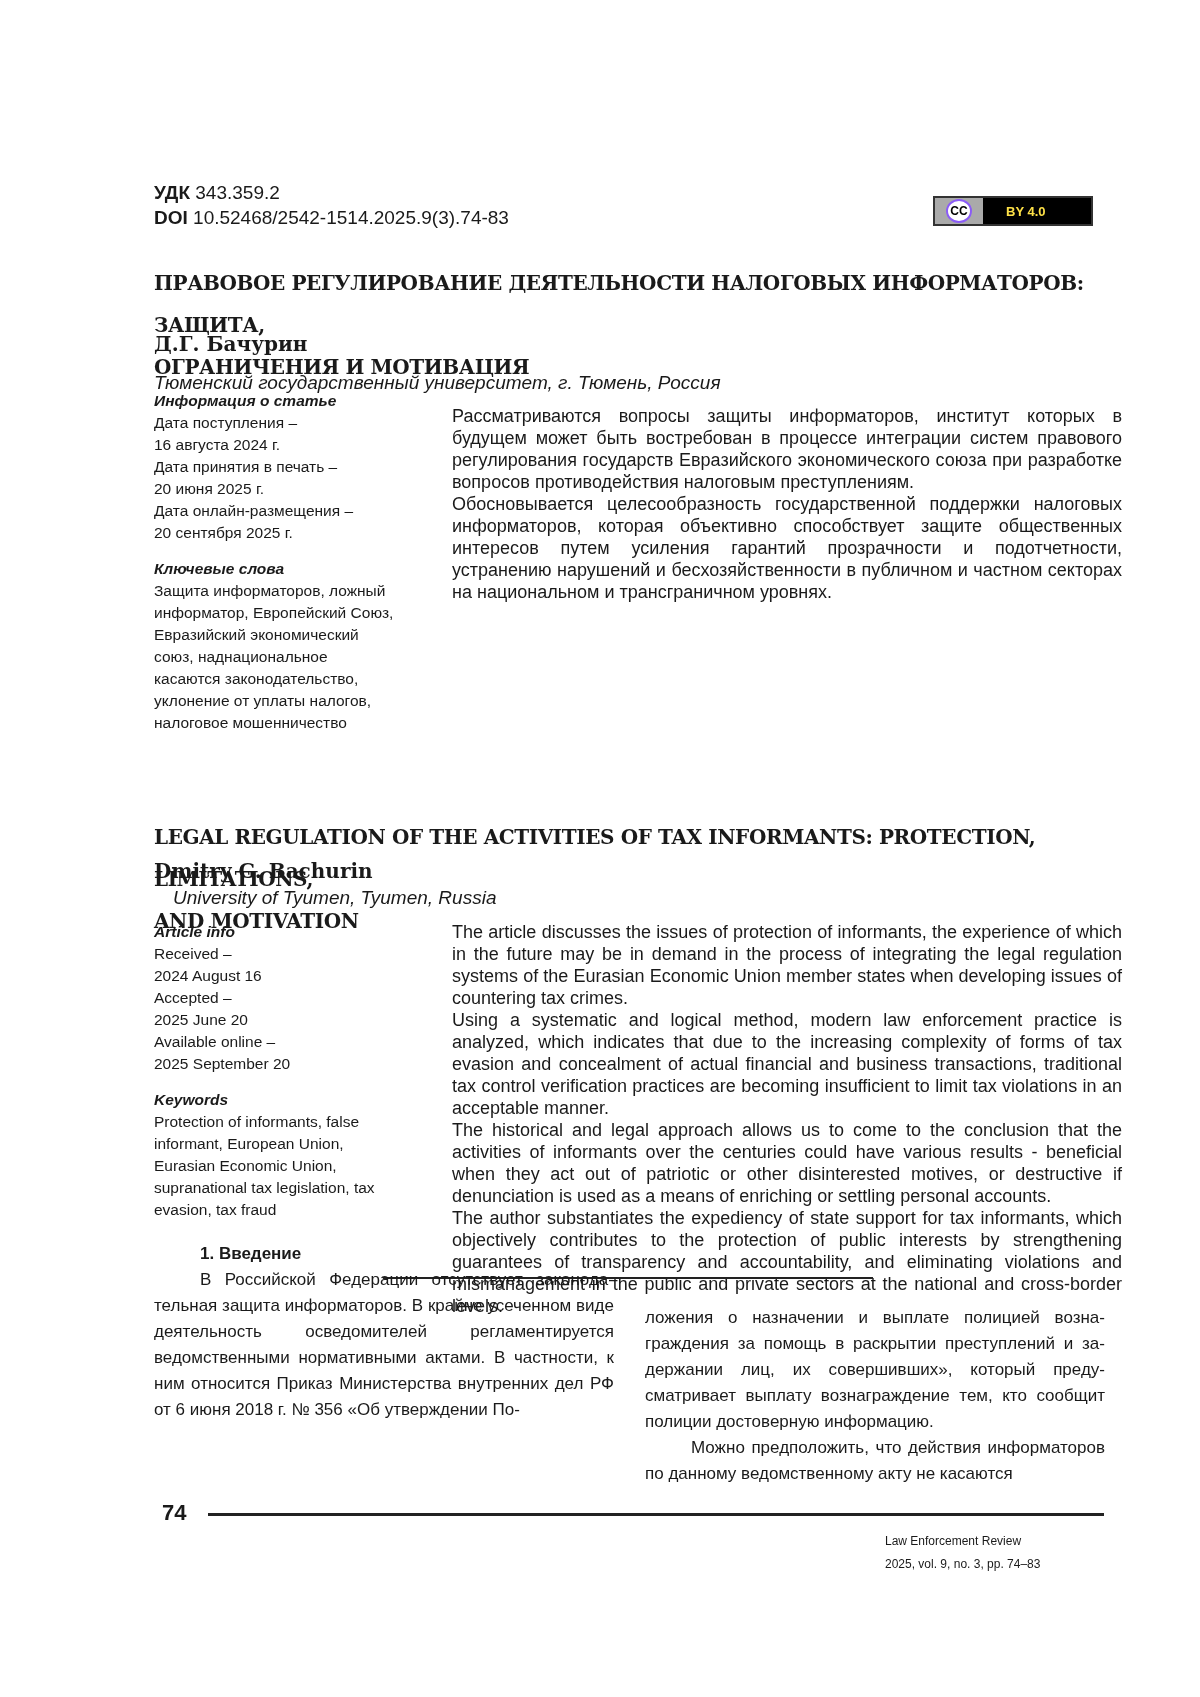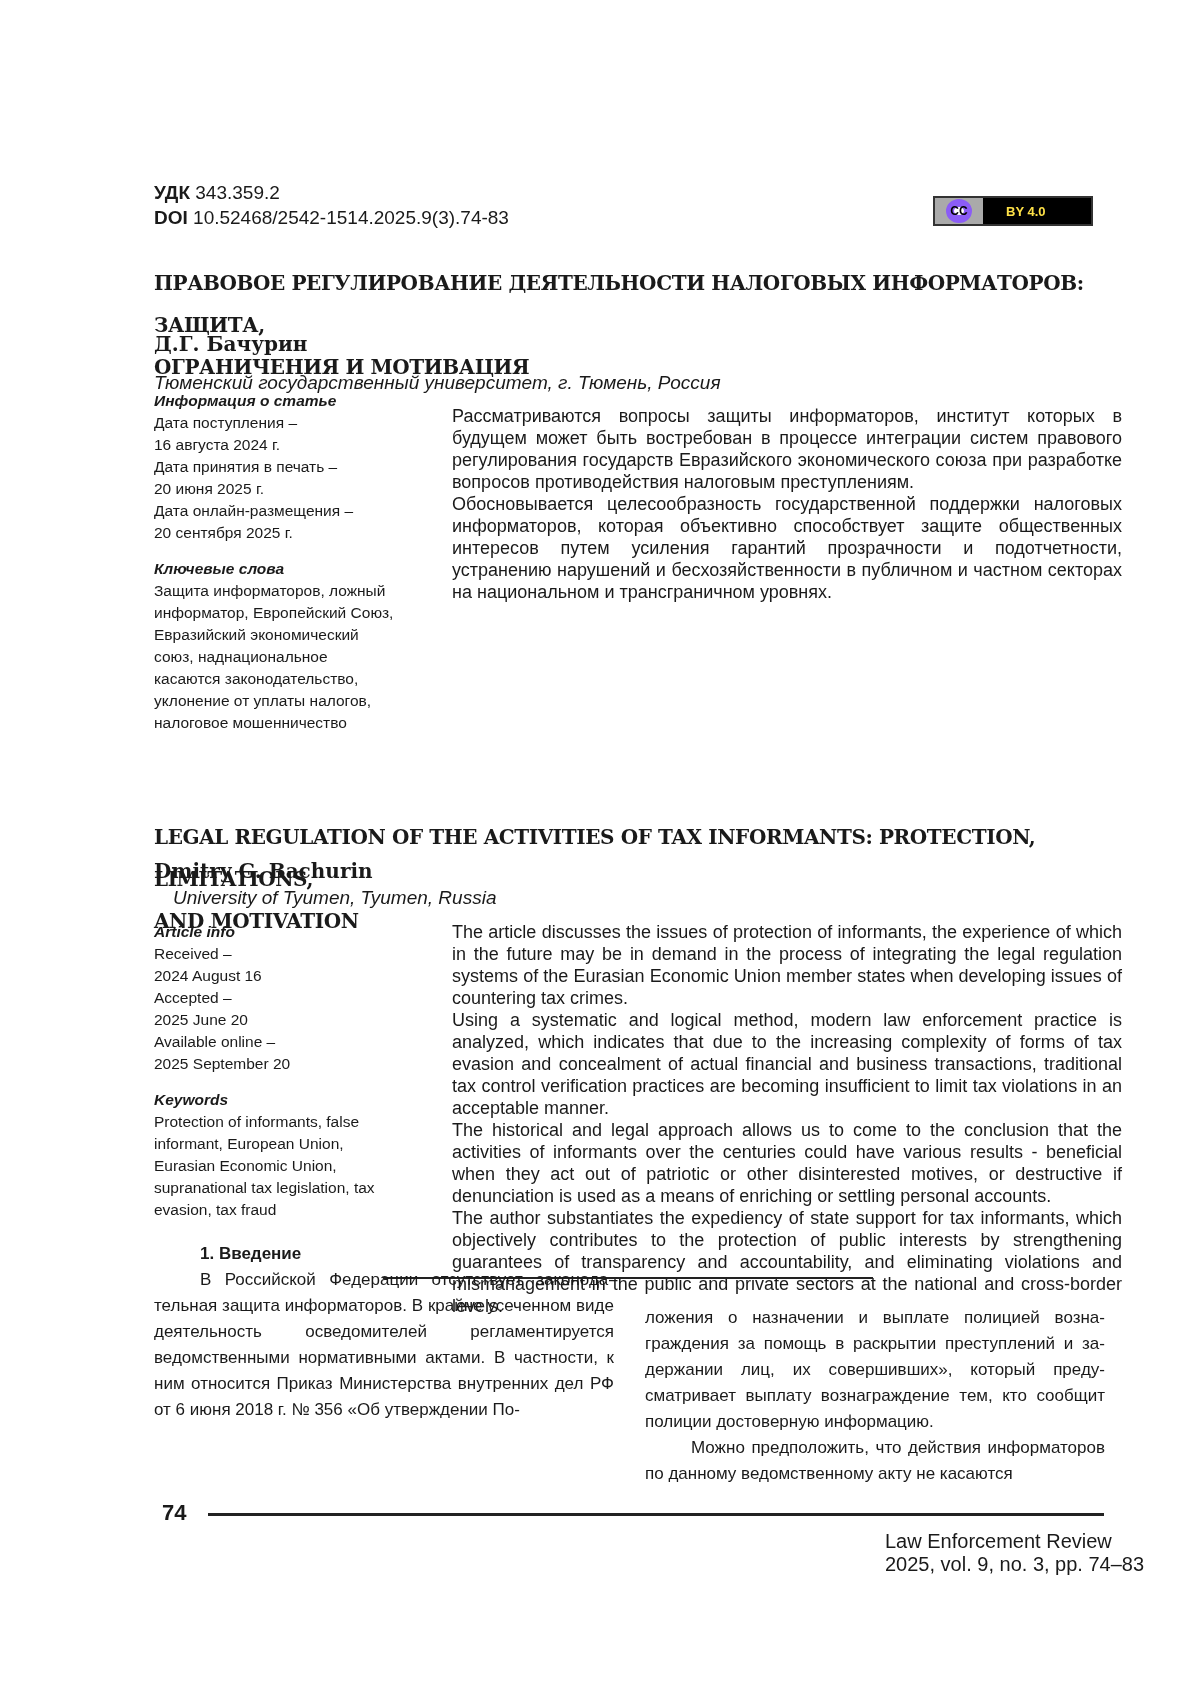--- a/index.html
+++ b/index.html
@@ -2,38 +2,38 @@
 <html><head>
 <meta charset="utf-8">
 <style>
   html, body { margin: 0; padding: 0; background: #ffffff; }
   body { width: 1200px; height: 1697px; position: relative; overflow: hidden; color: #1a1a1a; font-family: "Liberation Sans", "DejaVu Sans", sans-serif; }
   .abs { position: absolute; }
   .meta { left: 154px; top: 180px; font-size: 19px; line-height: 25px; font-family: "Liberation Sans Narrow", "Liberation Sans", sans-serif; }
   .meta b { font-weight: bold; }
   .cc { left: 933px; top: 196px; width: 160px; height: 30px; border: 2px solid #333; box-sizing: border-box; display: flex; background: #000; }
   .cc .cc-left { width: 48px; background: #aaa; display: flex; align-items: center; justify-content: center; }
-  .cc .cc-circle { width: 26px; height: 24px; border-radius: 50%; background: #fff; border: 8px solid #8b5cf6; font-size: 12px; font-weight: bold; display: flex; align-items: center; justify-content: center; color: #000; box-sizing: border-box; }
+  .cc .cc-circle { width: 26px; height: 24px; border-radius: 50%; background: #fff; border: 2px solid #8b5cf6; font-size: 12px; font-weight: bold; display: flex; align-items: center; justify-content: center; color: #000; box-sizing: border-box; }
   .cc .cc-text { color: #fde047; font-size: 13px; font-weight: bold; display: flex; align-items: center; padding-left: 23px; }
   .title { left: 154px; width: 950px; font-family: "DejaVu Serif", "Liberation Serif", serif; font-weight: bold; font-size: 20px; line-height: 42px; letter-spacing: -0.4px; }
   .author { left: 154px; font-family: "DejaVu Serif", "Liberation Serif", serif; font-weight: bold; font-size: 20px; }
   .affil { left: 154px; font-style: italic; font-size: 19px; }
   .leftcol { left: 154px; width: 270px; font-size: 15.5px; line-height: 22px; }
   .leftcol .h { font-weight: bold; font-style: italic; }
   .leftcol .gap { height: 14px; }
   .abstract { left: 452px; width: 670px; font-size: 18px; line-height: 22px; text-align: justify; }
   .abstract p { margin: 0; }
   .sep { left: 383px; top: 1277px; width: 490px; height: 0; border-top: 2px solid #222; }
   .body-col { width: 460px; font-size: 17px; line-height: 26px; text-align: justify; }
   .body-col p { margin: 0; }
   .indent { text-indent: 46px; }
   .sec-h { font-weight: bold; padding-left: 46px; }
   .pagenum { left: 162px; top: 1500px; font-size: 22px; font-weight: bold; font-family: "Liberation Sans Narrow", "Liberation Sans", sans-serif; }
   .footrule { left: 208px; top: 1513px; width: 896px; border-top: 3px solid #222; }
-  .journal { left: 885px; top: 1530px; font-size: 20px; line-height: 23px; }
+  .journal { left: 885px; top: 1530px; font-size: 12px; line-height: 23px; }
 </style>
 </head>
 <body>
 
 <div class="abs meta">
   <div><b>УДК</b> <span>343.359.2</span></div>
   <div><b>DOI</b> <span>10.52468/2542-1514.2025.9(3).74-83</span></div>
 </div>
 
 <div class="abs cc">

